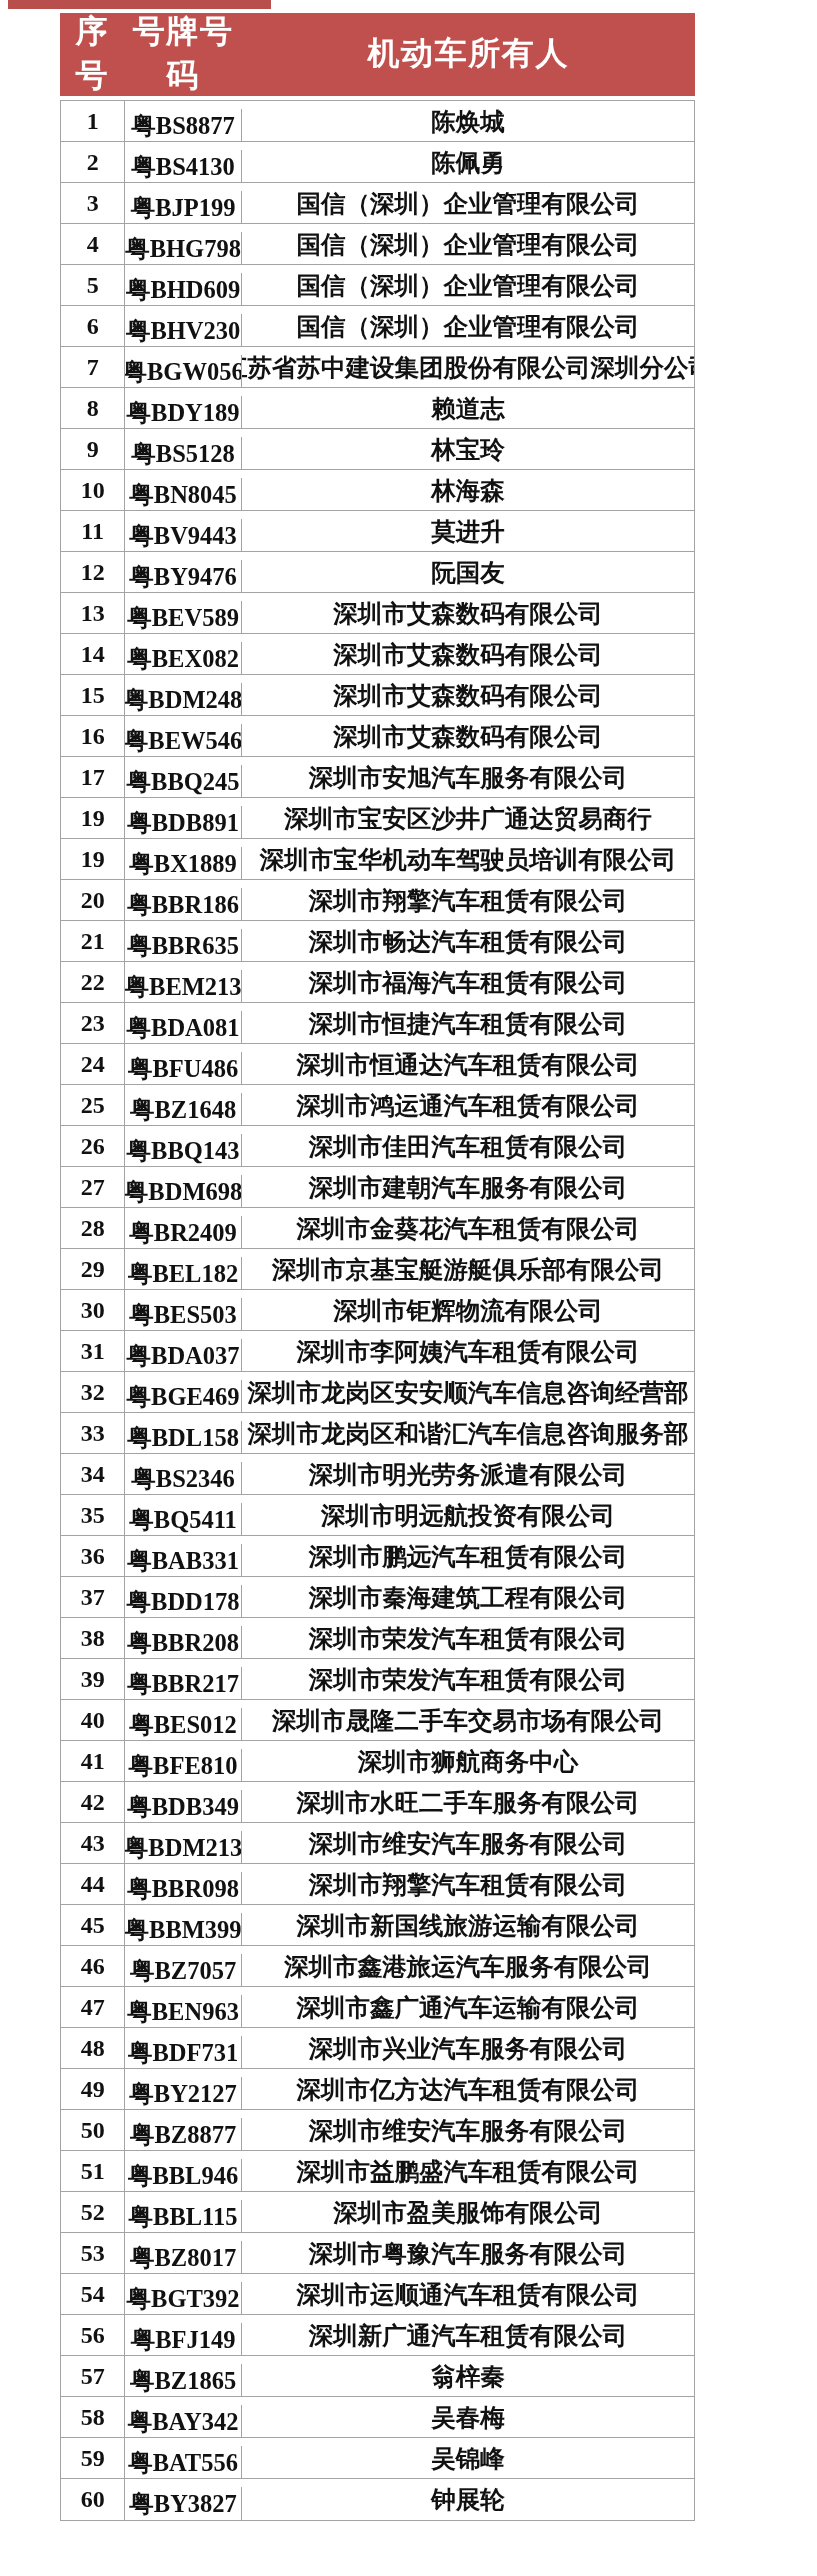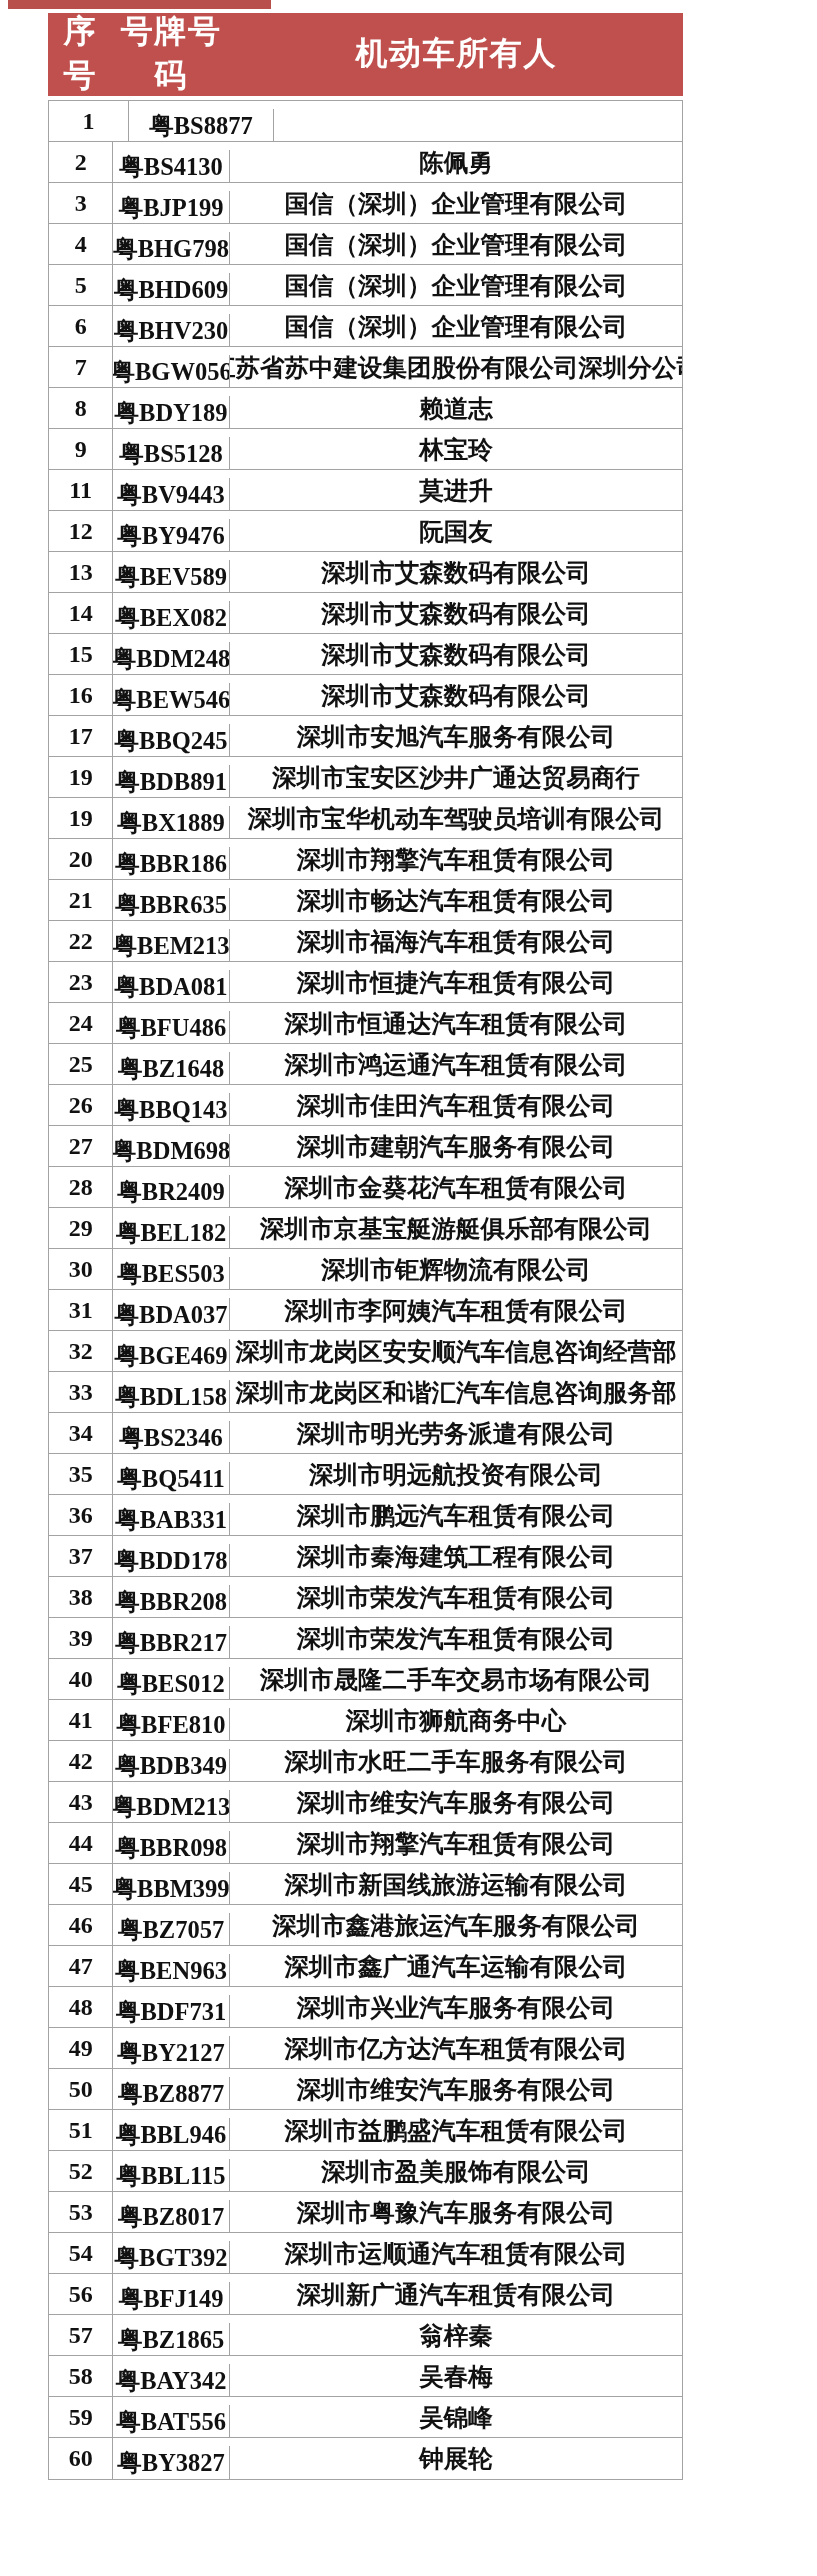--- a/index.html
+++ b/index.html
@@ -14,21 +14,21 @@
   .top-strip {
     position: absolute;
     left: 8px;
     top: 0;
     width: 263px;
     height: 8.7px;
     background: #b84f4c;
   }
   .sheet {
     position: absolute;
-    left: 0;
+    left: 12px;
     top: 12.7px;
     width: 635px;
     padding-left: 48px;
   }
   .thead {
     display: flex;
     height: 83px;
     background: #c0504d;
     color: #ffffff;
     font-family: "Liberation Sans", "DejaVu Sans", sans-serif;
@@ -79,20 +79,21 @@
     <div class="hc hc1">序号</div>
     <div class="hc hc2">号牌号码</div>
     <div class="hc hc3">机动车所有人</div>
   </div>
 
   <div class="tbody">
 
       <div class="trow">
         <div class="tcell c-no">1</div>
         <div class="tcell c-plate">粤BS8877</div>
+        <div class="tcell c-owner">陈焕城</div>
       </div>
 
       <div class="trow">
         <div class="tcell c-no">2</div>
         <div class="tcell c-plate">粤BS4130</div>
         <div class="tcell c-owner">陈佩勇</div>
       </div>
 
       <div class="trow">
         <div class="tcell c-no">3</div>
@@ -129,20 +130,25 @@
         <div class="tcell c-plate">粤BDY189</div>
         <div class="tcell c-owner">赖道志</div>
       </div>
 
       <div class="trow">
         <div class="tcell c-no">9</div>
         <div class="tcell c-plate">粤BS5128</div>
         <div class="tcell c-owner">林宝玲</div>
       </div>
 
+      <div class="trow">
+        <div class="tcell c-no">10</div>
+        <div class="tcell c-plate">粤BN8045</div>
+        <div class="tcell c-owner">林海森</div>
+      </div>
 
       <div class="trow">
         <div class="tcell c-no">11</div>
         <div class="tcell c-plate">粤BV9443</div>
         <div class="tcell c-owner">莫进升</div>
       </div>
 
       <div class="trow">
         <div class="tcell c-no">12</div>
         <div class="tcell c-plate">粤BY9476</div>

